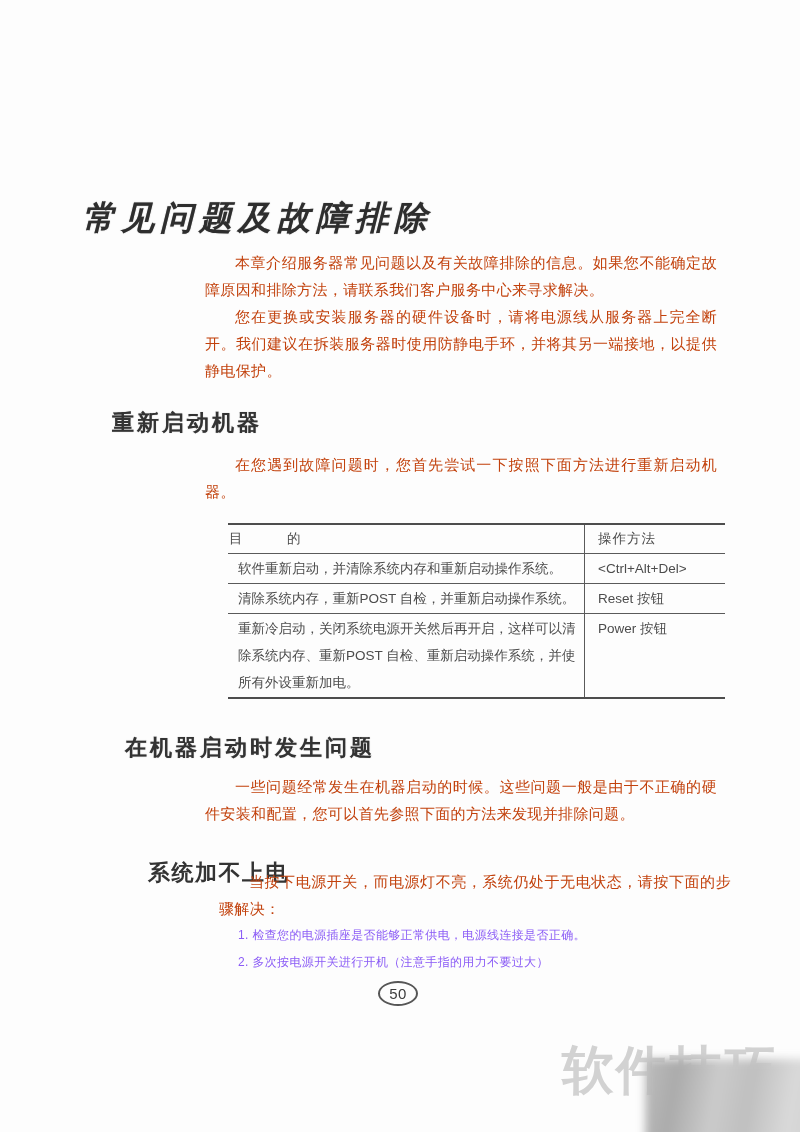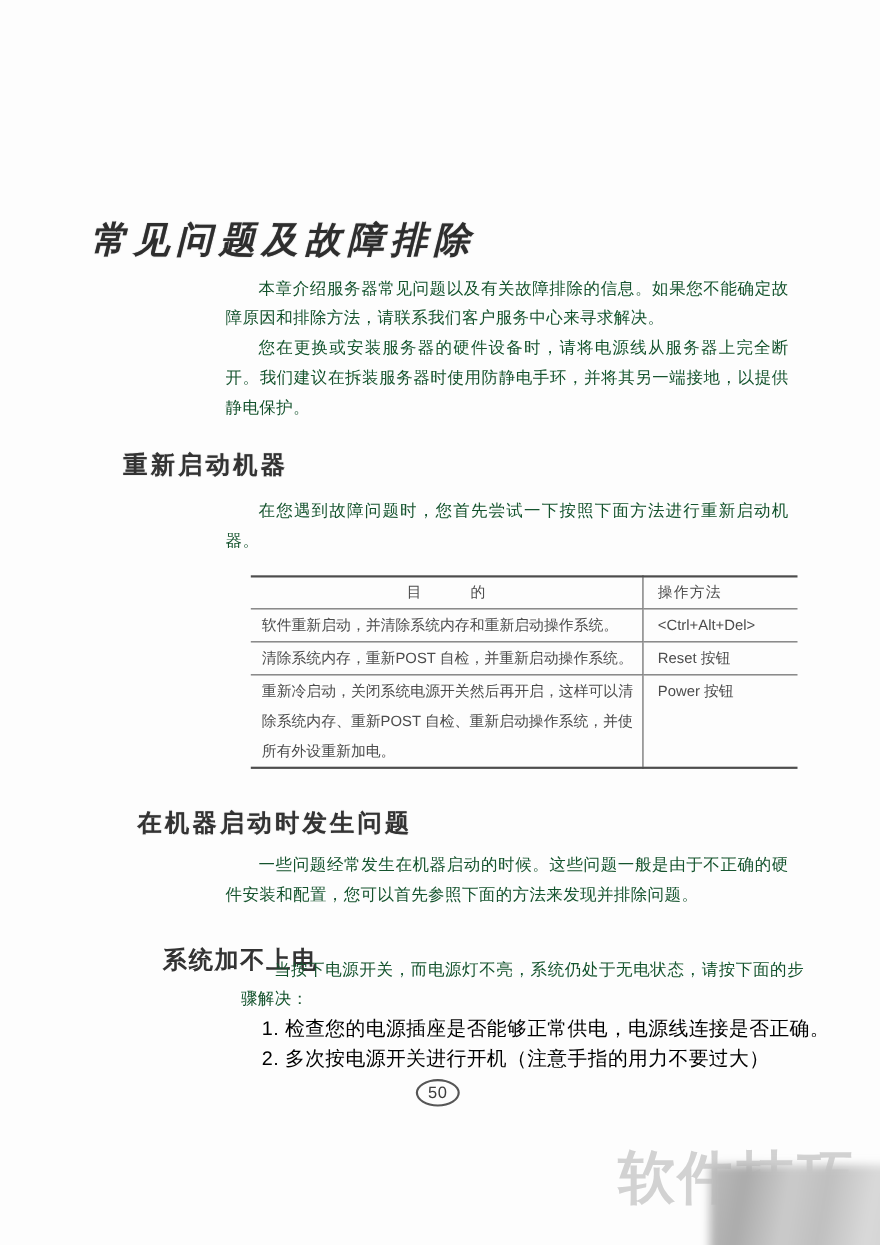--- a/index.html
+++ b/index.html
@@ -33,49 +33,49 @@
     font-size: 22px; font-weight: bold; color: #333;
     letter-spacing: 1.5px; white-space: nowrap;
   }
 
   
   .para-block { width: 512px; }
   .para-block p {
     margin: 0; text-indent: 2em;
     font-size: 15px; line-height: 27px;
     letter-spacing: 0.35px; text-align: justify;
-    color: #14532d;
+    color: #c2410c;
   }
   .intro   { left: 205px; top: 249px; }
   .restart-body { left: 205px; top: 451px; }
   .boot-body    { left: 205px; top: 773px; }
   .nopower-body { left: 219px; top: 868px; }
 
   .steps { left: 238px; top: 922px; width: 480px; }
   .steps div {
-    font-size: 18px; line-height: 27px; letter-spacing: 0.35px;
-    color: #000000; white-space: nowrap;
+    font-size: 12px; line-height: 27px; letter-spacing: 0.35px;
+    color: #8b5cf6; white-space: nowrap;
   }
 
   
   .reboot-table {
     left: 228px; top: 523px; width: 480px;
     border-collapse: collapse; table-layout: fixed;
     font-size: 13.5px; color: #4c4c4c;
     border-top: 2px solid #4d4d4d;
     border-bottom: 2px solid #4d4d4d;
   }
   .reboot-table th, .reboot-table td { font-weight: normal; }
   .reboot-table thead th {
     height: 26px; border-bottom: 1px solid #5a5a5a;
     letter-spacing: 1px;
   }
   .col-purpose { width: 354px; }
   .col-method  { width: 126px; }
-  th.col-purpose { text-align: center; }
+  th.col-purpose { text-align: left; }
   th.col-method  { text-align: left; padding-left: 13px; border-left: 1px solid #5a5a5a; }
   .reboot-table tbody td {
     padding: 1px 6px 1px 10px;
     line-height: 27px; vertical-align: top;
   }
   .reboot-table tbody td.method {
     border-left: 1px solid #5a5a5a; padding-left: 13px;
     white-space: nowrap;
   }
   .reboot-table tbody tr:not(:last-child) td { border-bottom: 1px solid #5a5a5a; }

